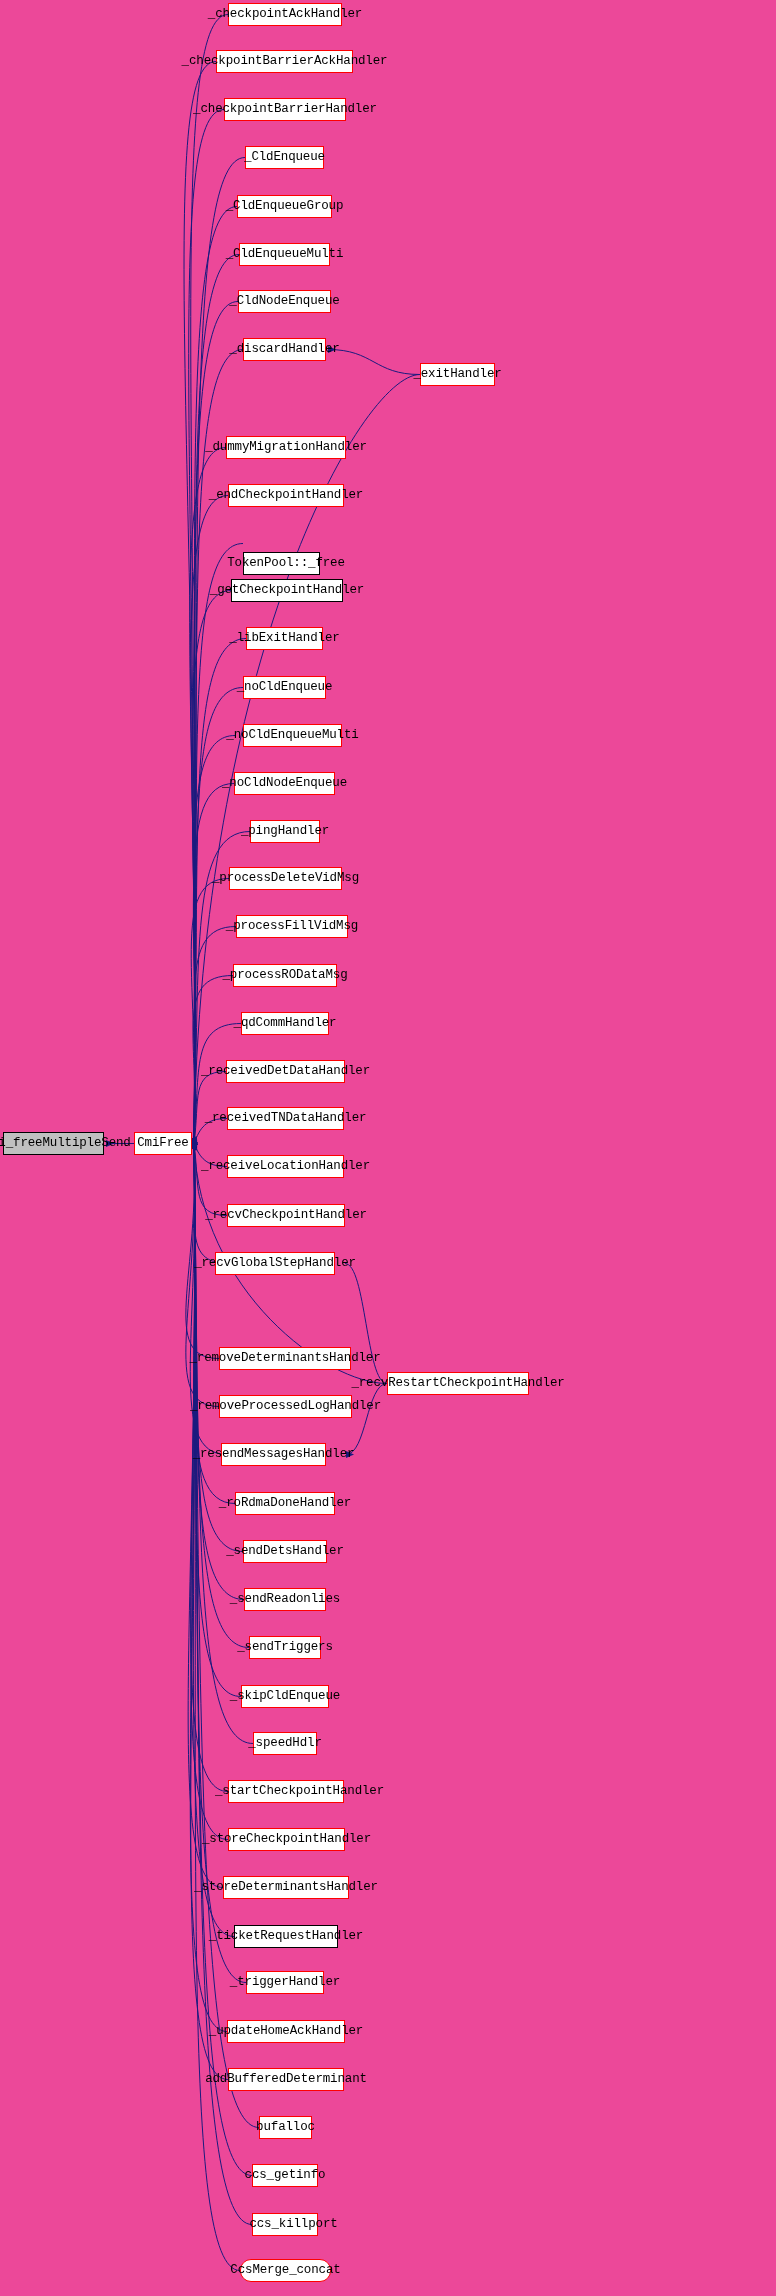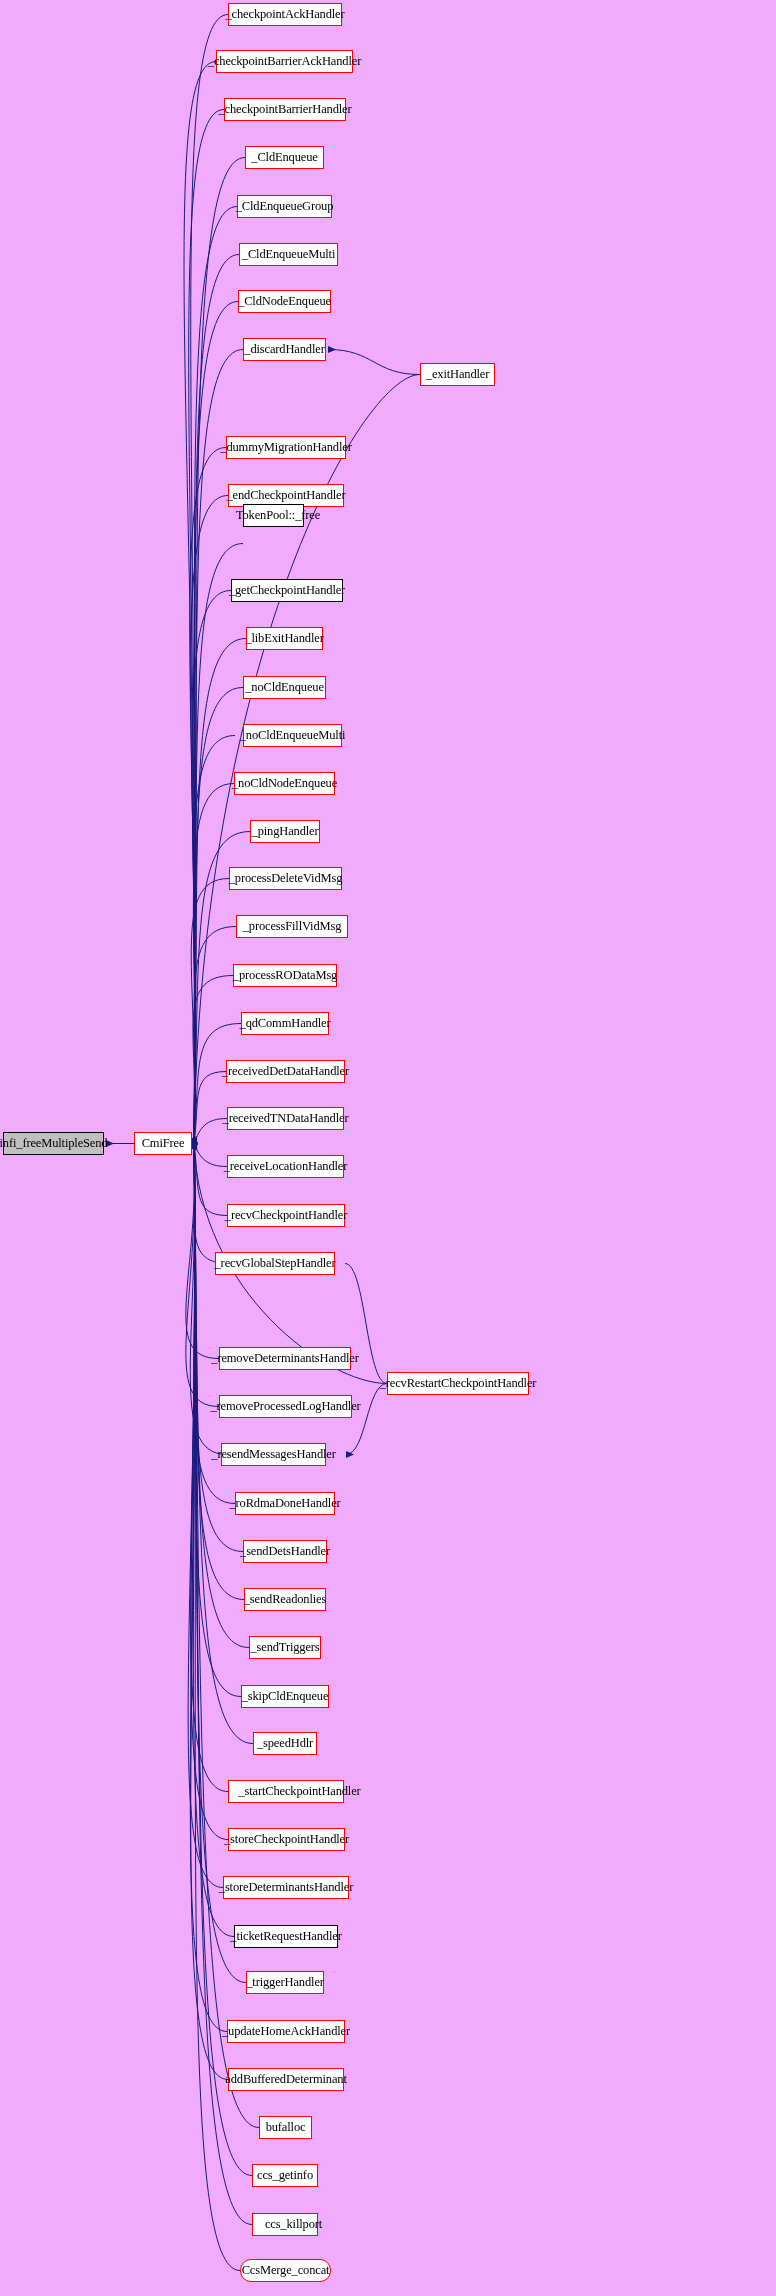--- a/index.html
+++ b/index.html
@@ -1,21 +1,21 @@
 <!DOCTYPE html>
 <html><head>
 <meta charset="utf-8">
 <title>CmiFree caller graph</title>
 <style>
   html,body{margin:0;padding:0;background:#ffffff;}
   #graph{
     position:relative;
     width:776px;height:2296px;
-    background:#f0abfc;
-    font-family:Liberation Serif, serif;
+    background:#ec4899;
+    font-family:Liberation Mono, monospace;
     overflow:hidden;
   }
   #edges{position:absolute;left:0;top:0;width:776px;height:2296px;pointer-events:none;}
   .node{
     position:absolute;
     box-sizing:border-box;
     background:#ffffff;
     border:1px solid #ff0000;
     color:#000000;
     font-size:12.5px;
@@ -95,27 +95,27 @@
         <path d="M387,1383.5 C366,1383.5 366,1263.5 345,1263.5"></path>
         <path d="M387,1383.5 C366.5,1383.5 366.5,1454.5 346,1454.5" marker-end="url(#arrowL)"></path>
       </g>
   </svg>
   <div id="nodes">
       <div class="node" style="left: 228px; top: 3px; width: 114px;">_checkpointAckHandler</div>
       <div class="node" style="left: 216px; top: 50px; width: 137px;">_checkpointBarrierAckHandler</div>
       <div class="node" style="left: 224px; top: 98px; width: 122px;">_checkpointBarrierHandler</div>
       <div class="node" style="left: 245px; top: 146px; width: 79px;">_CldEnqueue</div>
       <div class="node" style="left: 237px; top: 195px; width: 95px;">_CldEnqueueGroup</div>
-      <div class="node" style="left: 239px; top: 243px; width: 99px;">_CldEnqueueMulti</div>
+      <div class="node" style="left: 239px; top: 243px; width: 91px;">_CldEnqueueMulti</div>
       <div class="node" style="left: 238px; top: 290px; width: 93px;">_CldNodeEnqueue</div>
       <div class="node" style="left: 243px; top: 338px; width: 83px;">_discardHandler</div>
       <div class="node" style="left: 420px; top: 363px; width: 75px;">_exitHandler</div>
       <div class="node" style="left: 226px; top: 436px; width: 120px;">_dummyMigrationHandler</div>
       <div class="node" style="left: 228px; top: 484px; width: 116px;">_endCheckpointHandler</div>
-      <div class="node black" style="left: 243px; top: 504px; width: 61px; padding-left: 16px;">TokenPool::_free</div>
+      <div class="node black" style="left: 243px; top: 552px; width: 77px; padding-left: 16px;">TokenPool::_free</div>
       <div class="node black" style="left: 231px; top: 579px; width: 112px;">_getCheckpointHandler</div>
       <div class="node" style="left: 246px; top: 627px; width: 77px;">_libExitHandler</div>
       <div class="node" style="left: 243px; top: 676px; width: 83px;">_noCldEnqueue</div>
       <div class="node" style="left: 235px; top: 724px; width: 99px; margin-left: 8px;">_noCldEnqueueMulti</div>
       <div class="node" style="left: 234px; top: 772px; width: 101px;">_noCldNodeEnqueue</div>
       <div class="node" style="left: 250px; top: 820px; width: 70px;">_pingHandler</div>
       <div class="node" style="left: 229px; top: 867px; width: 113px;">_processDeleteVidMsg</div>
       <div class="node" style="left: 236px; top: 915px; width: 112px;">_processFillVidMsg</div>
       <div class="node" style="left: 233px; top: 964px; width: 104px;">_processRODataMsg</div>
       <div class="node" style="left: 241px; top: 1012px; width: 88px;">_qdCommHandler</div>

